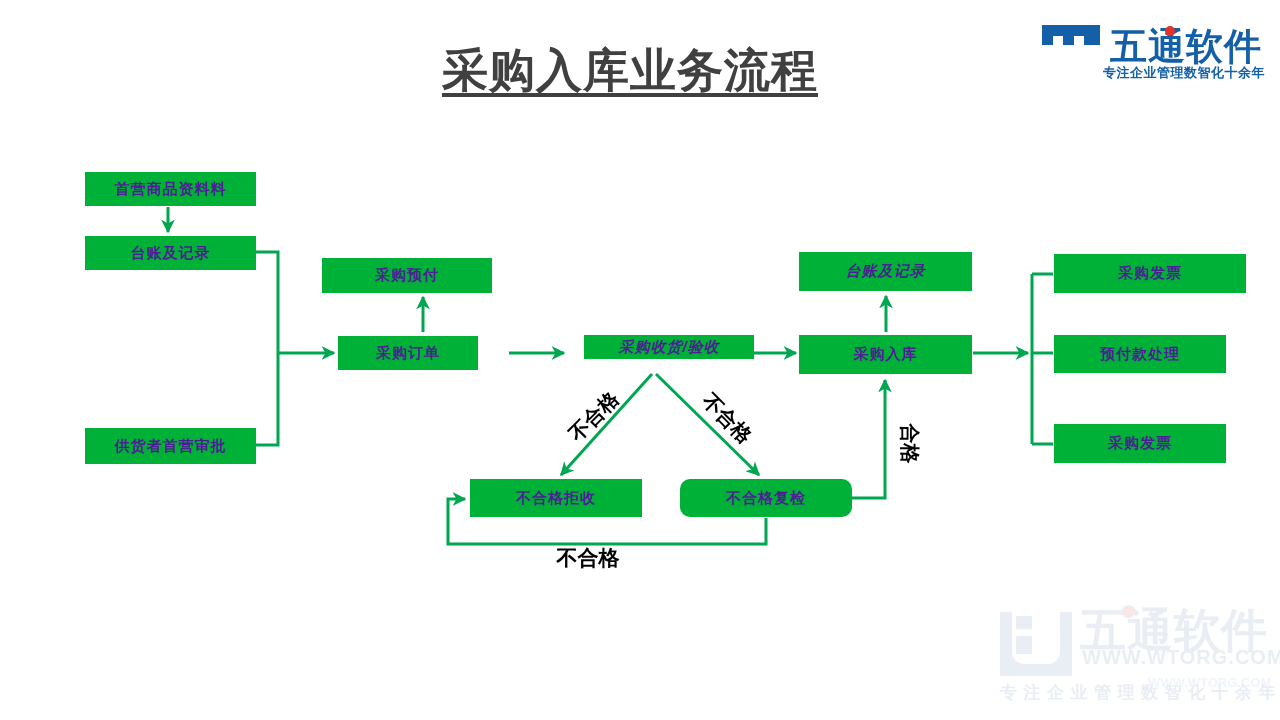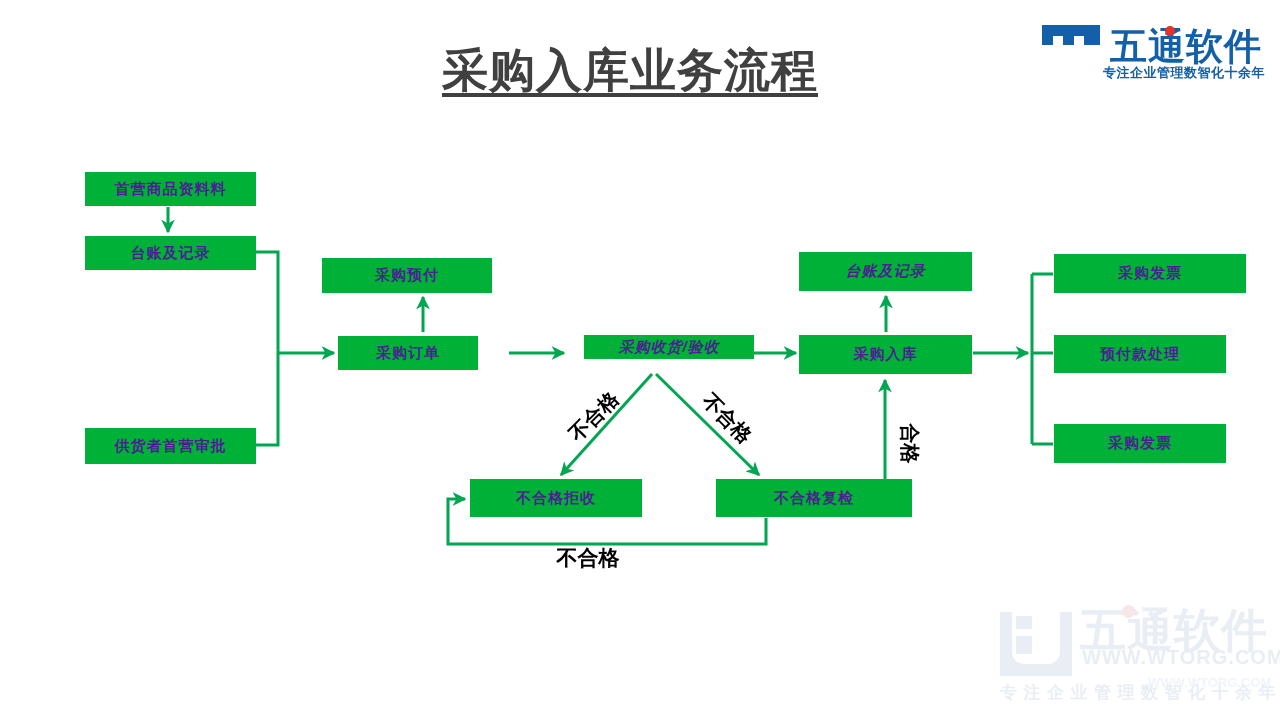--- a/index.html
+++ b/index.html
@@ -98,21 +98,21 @@
   <div class="node" style="left:85px;  top:428px; width:171px; height:36px;">供货者首营审批</div>
   <div class="node" style="left:322px; top:258px; width:170px; height:35px;">采购预付</div>
   <div class="node" style="left:338px; top:336px; width:140px; height:34px;">采购订单</div>
   <div class="node" style="left:584px; top:335px; width:170px; height:24px;font-style:italic;">采购收货/验收</div>
   <div class="node" style="left:799px; top:252px; width:173px; height:39px;font-style:italic;">台账及记录</div>
   <div class="node" style="left:799px; top:335px; width:173px; height:39px;">采购入库</div>
   <div class="node" style="left:1054px;top:254px; width:192px; height:39px;">采购发票</div>
   <div class="node" style="left:1054px;top:335px; width:172px; height:38px;">预付款处理</div>
   <div class="node" style="left:1054px;top:424px; width:172px; height:39px;">采购发票</div>
   <div class="node" style="left:470px; top:479px; width:172px; height:38px;">不合格拒收</div>
-  <div class="node" style="left:716px; top:479px; width:196px; height:38px;">不合格复检</div>
+  <div class="node" style="left:680px; top:479px; width:172px; height:38px;border-radius:10px;">不合格复检</div>
 
   <div class="edge-label rot-l" style="left:552px; top:403px; width:84px;">不合格</div>
   <div class="edge-label rot-r" style="left:685px; top:405px; width:84px;">不合格</div>
   <div class="edge-label rot-v" style="left:883px; top:430px; width:52px;">合格</div>
   <div class="edge-label bottom" style="left:548px; top:544px; width:80px;">不合格</div>
 
   <div class="wm-logo">
     <div class="u-channel"></div>
     <div class="u-tick"></div>
     <div class="u-col"></div>

